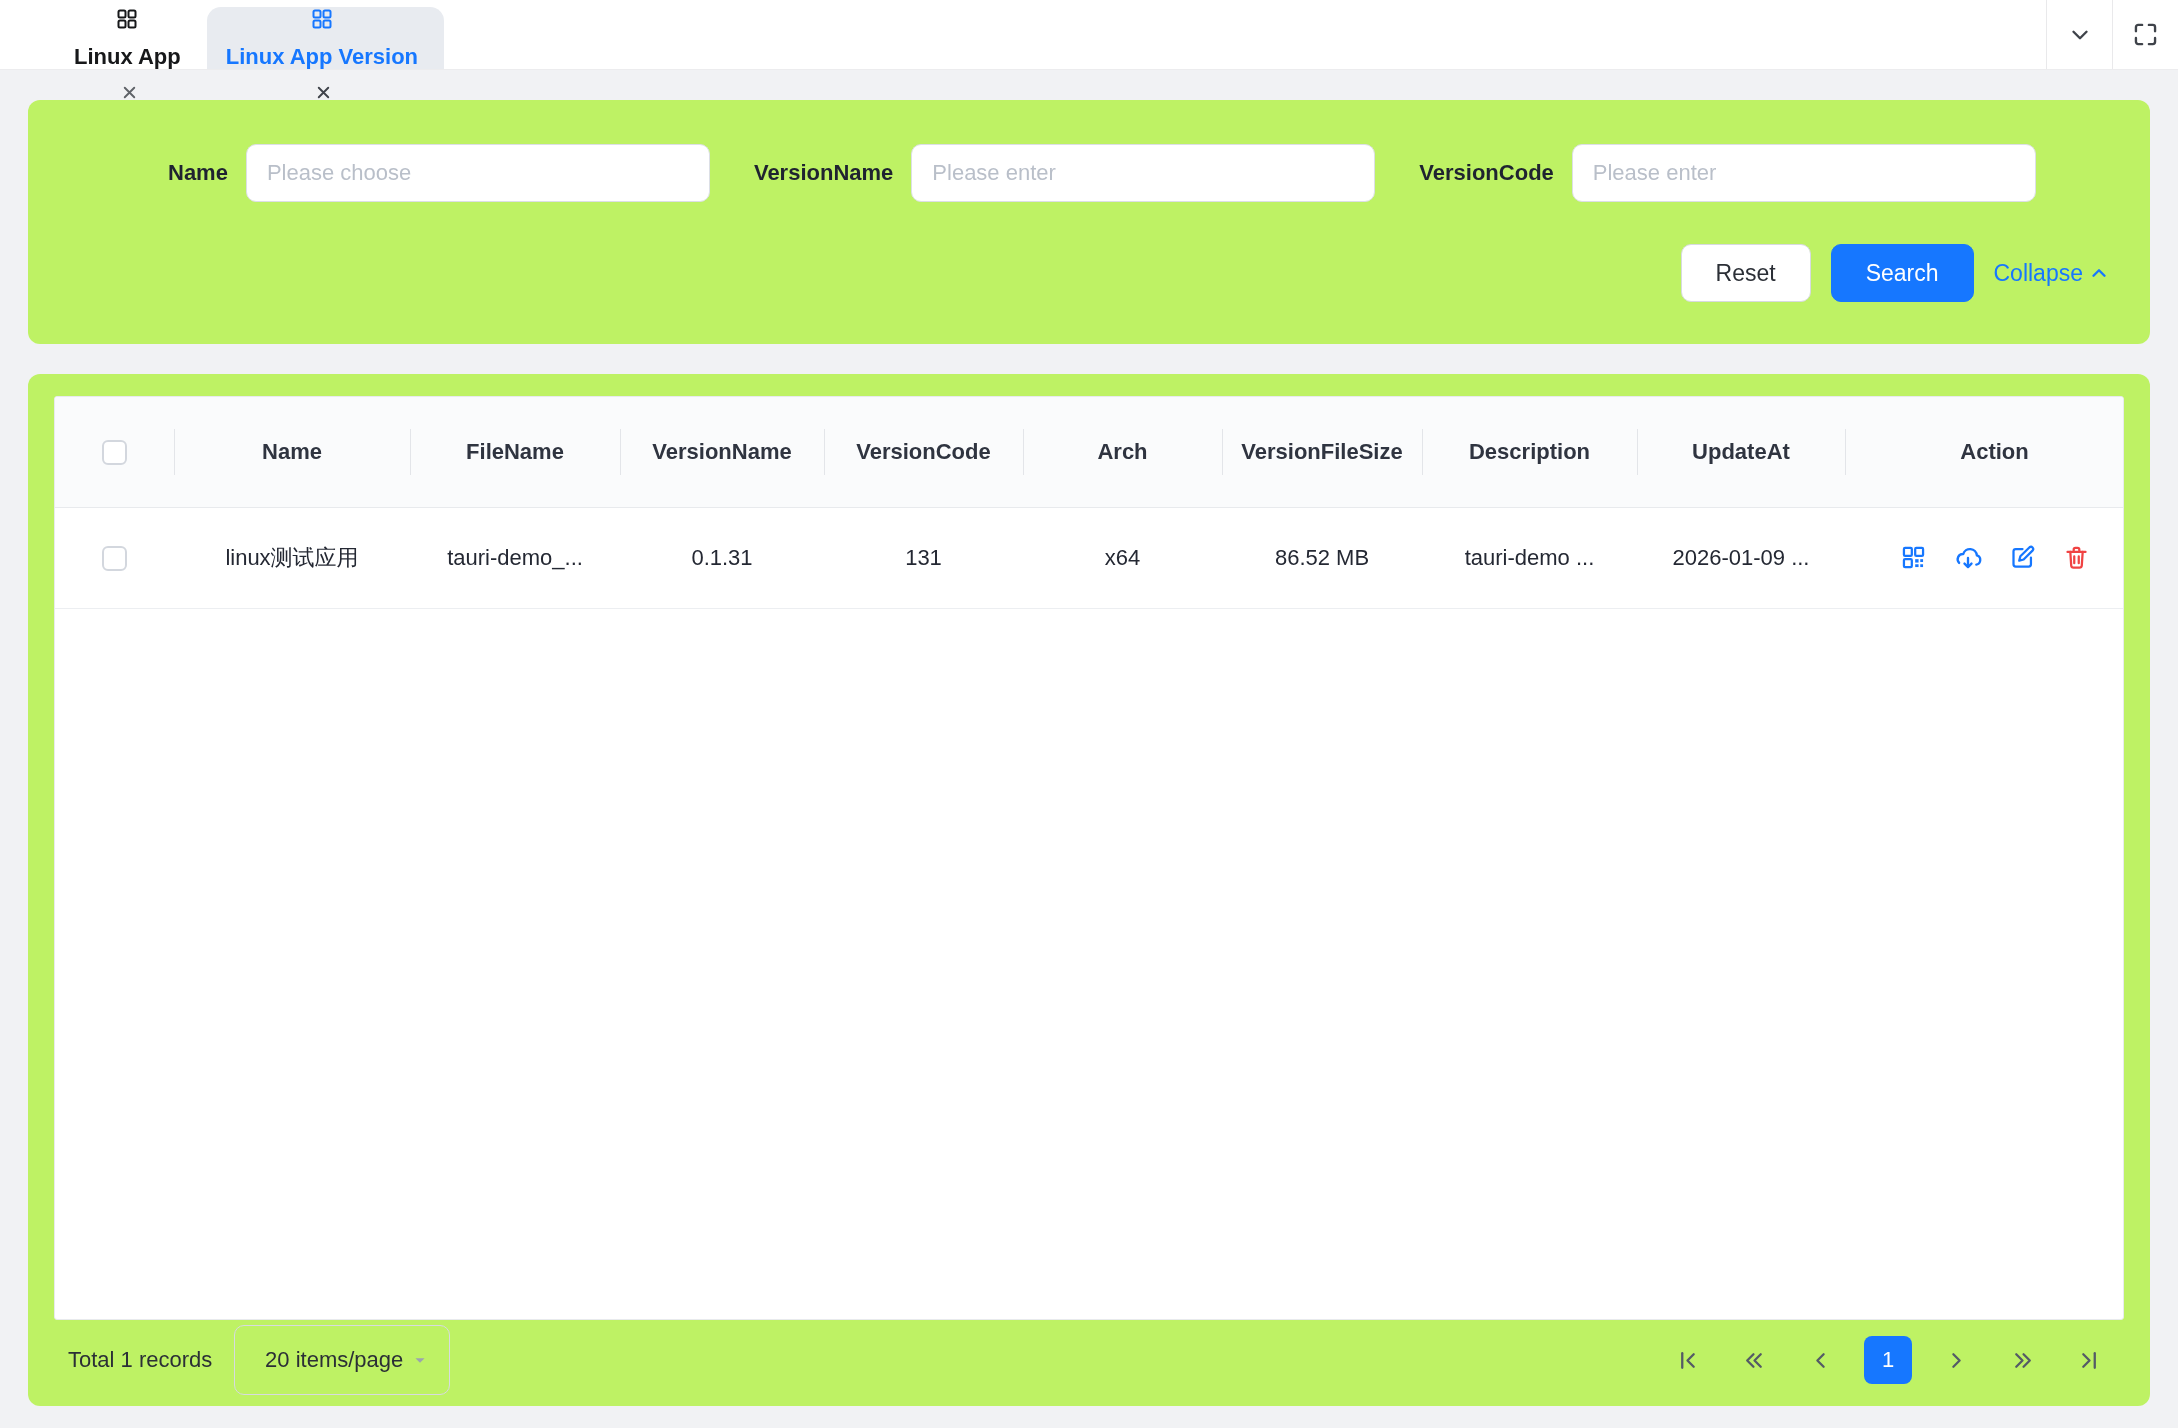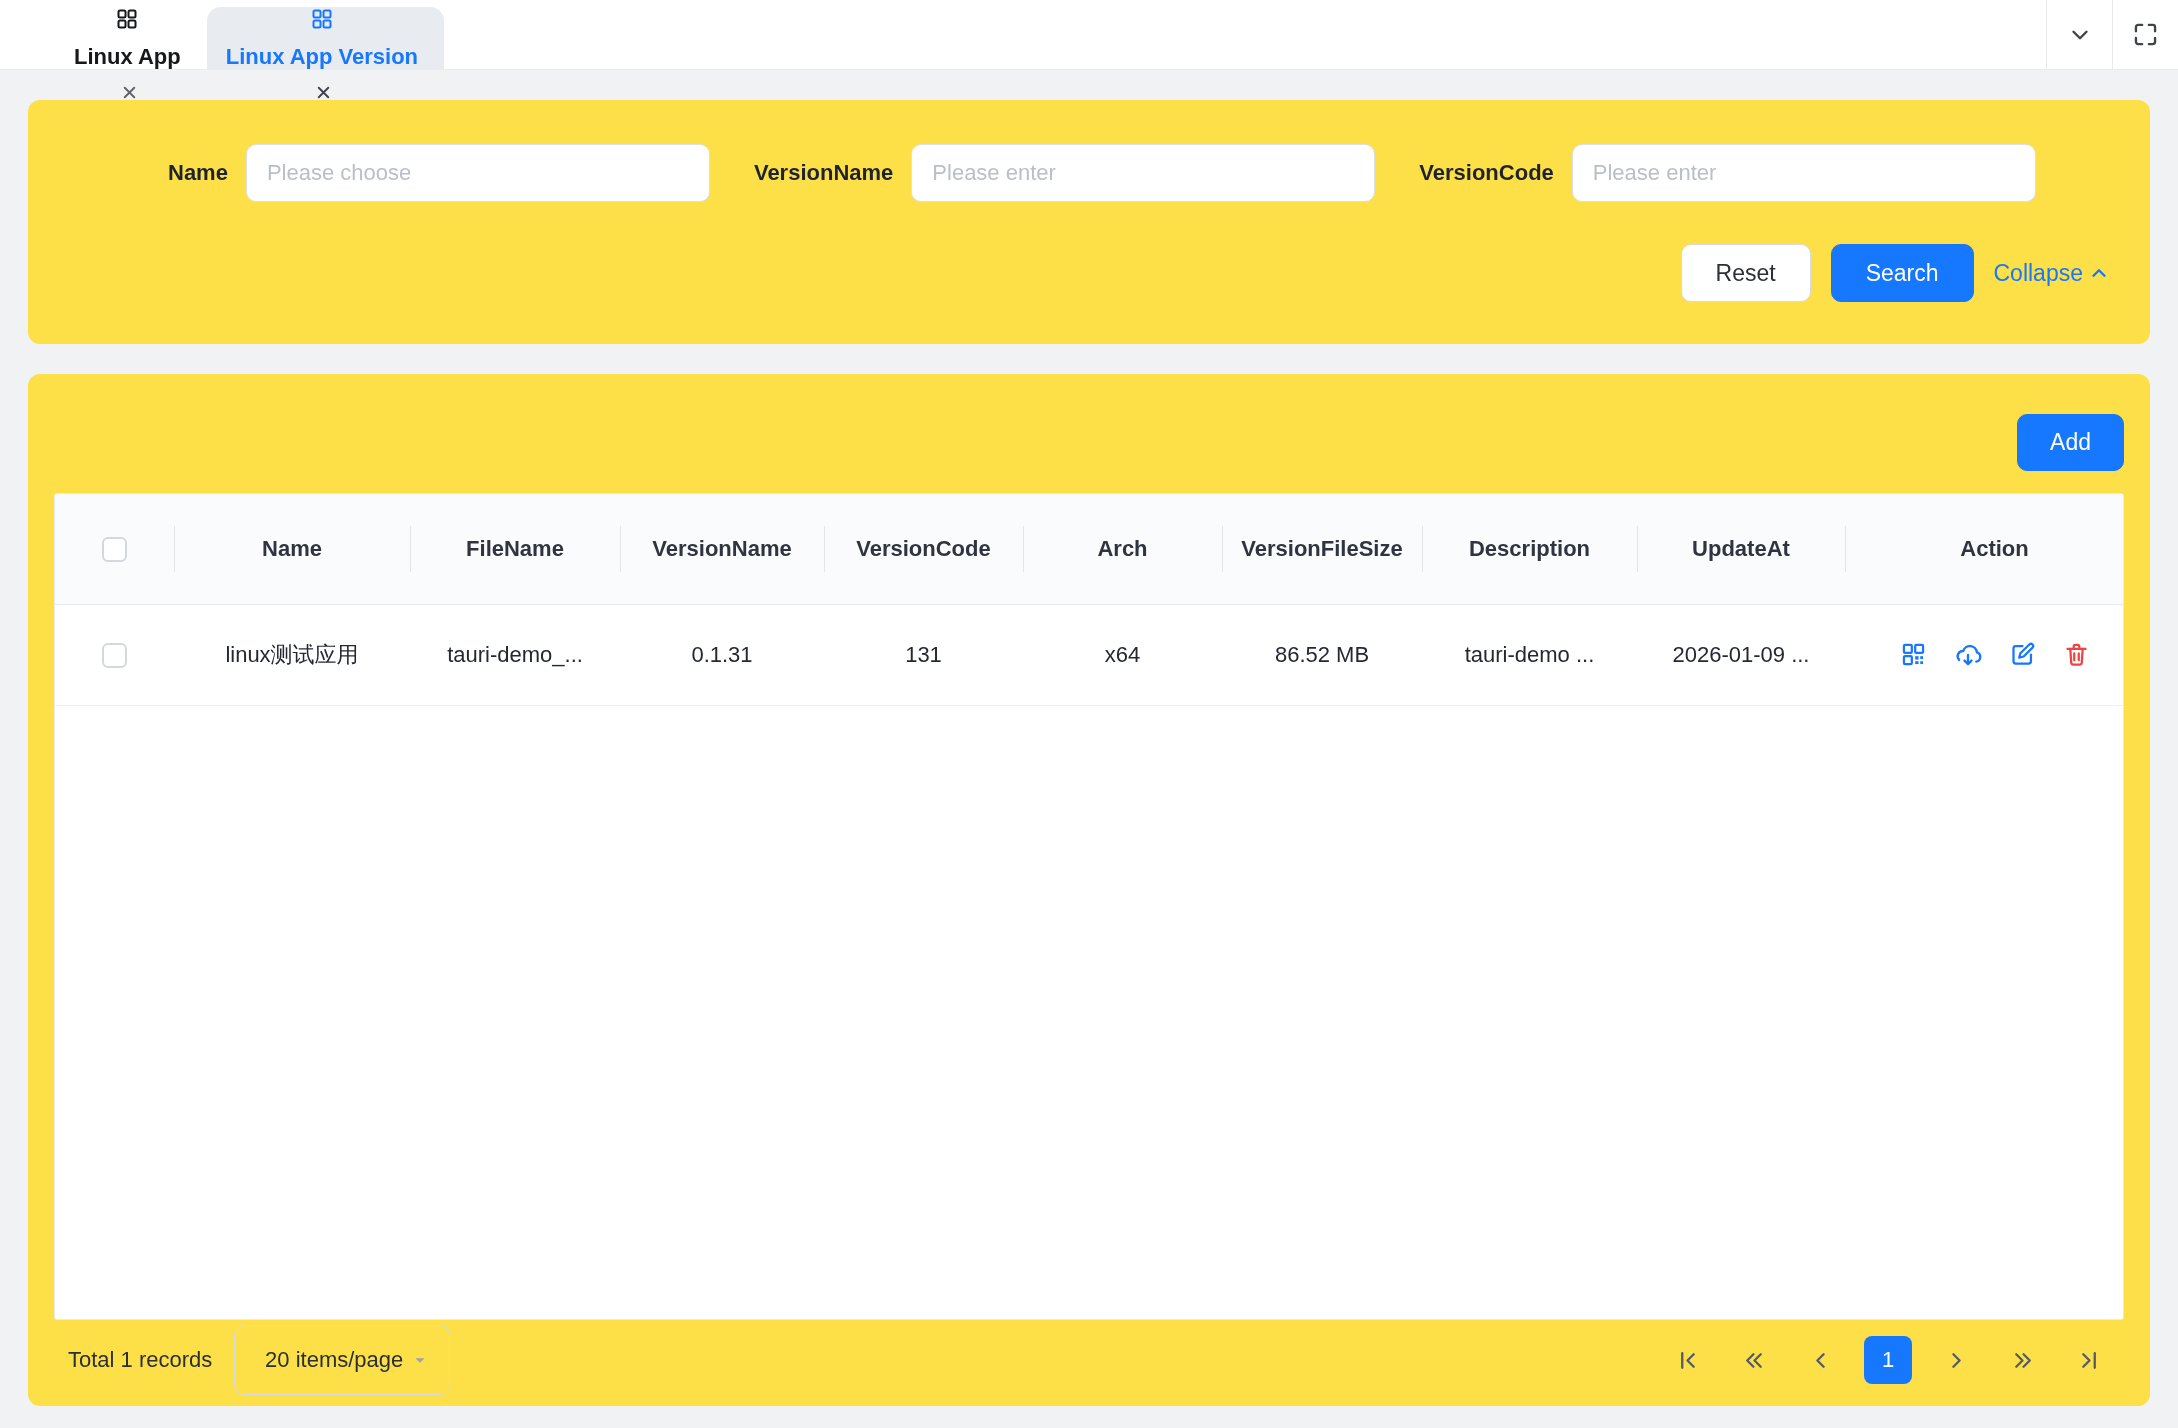--- a/index.html
+++ b/index.html
@@ -43,21 +43,21 @@
   .tabbar-right { margin-left: auto; display: flex; align-self: stretch; }
   .tabbar-btn {
     width: 66px;
     display: flex; align-items: center; justify-content: center;
     border-left: 1px solid #e9e9eb;
     color: #3f434a;
     cursor: pointer;
   }
 
   
-  .card { background: #fde047; border-radius: 12px; }
+  .card { background: #bef264; border-radius: 12px; }
   .filter-card { margin: 30px 28px 0; padding: 44px 40px 42px; }
   .main-card {
     margin: 30px 28px 28px;
     height: 1032px;
     padding: 0 26px;
     display: flex;
     flex-direction: column;
   }
 
   
@@ -276,23 +276,20 @@
       <span>
         <svg width="22" height="22" viewBox="0 0 24 24" fill="none" stroke="currentColor" stroke-width="2.6" stroke-linecap="round" stroke-linejoin="round">
             <path d="m6 15 6-6 6 6"></path>
           </svg>
       </span>
     </span>
   </div>
 </section>
 
 <section class="card main-card">
-  <div class="toolbar">
-    <button class="btn primary add">Add</button>
-  </div>
 
   <div class="table-wrap">
     <table>
       <colgroup>
         <col style="width:119px">
           <col style="width:236px">
           <col style="width:210px">
           <col style="width:204px">
         <col style="width:199px">
           <col style="width:199px">

